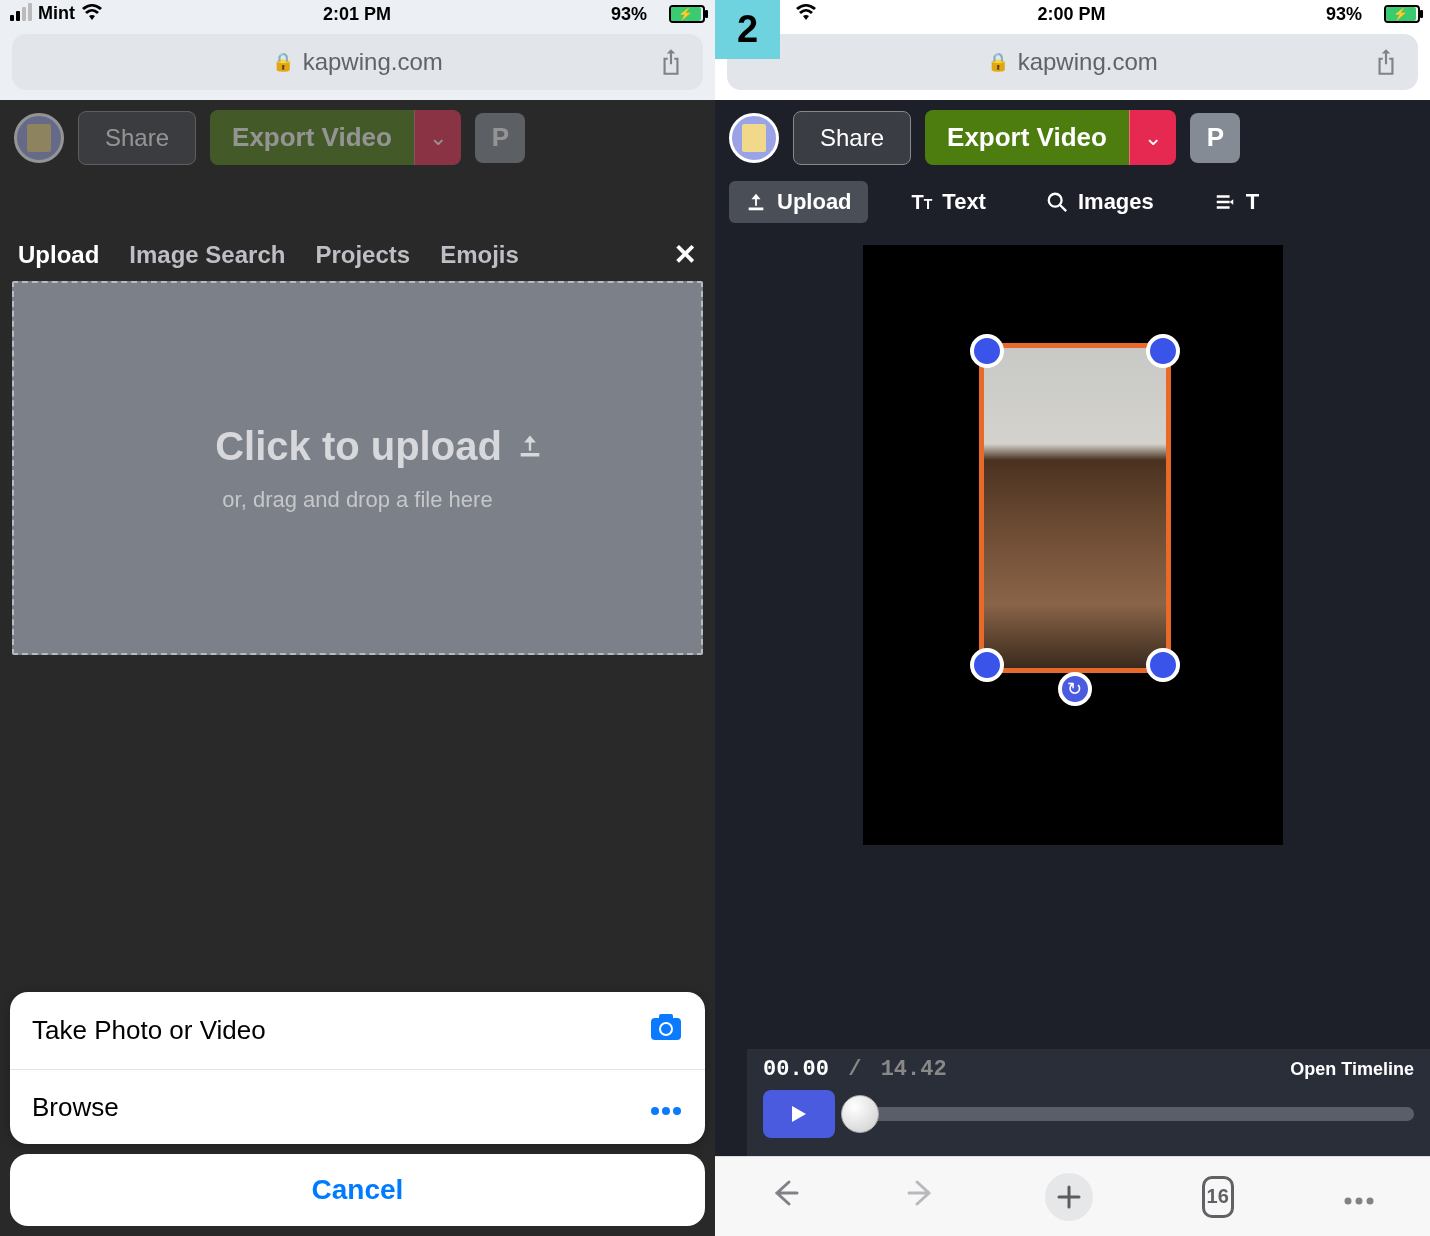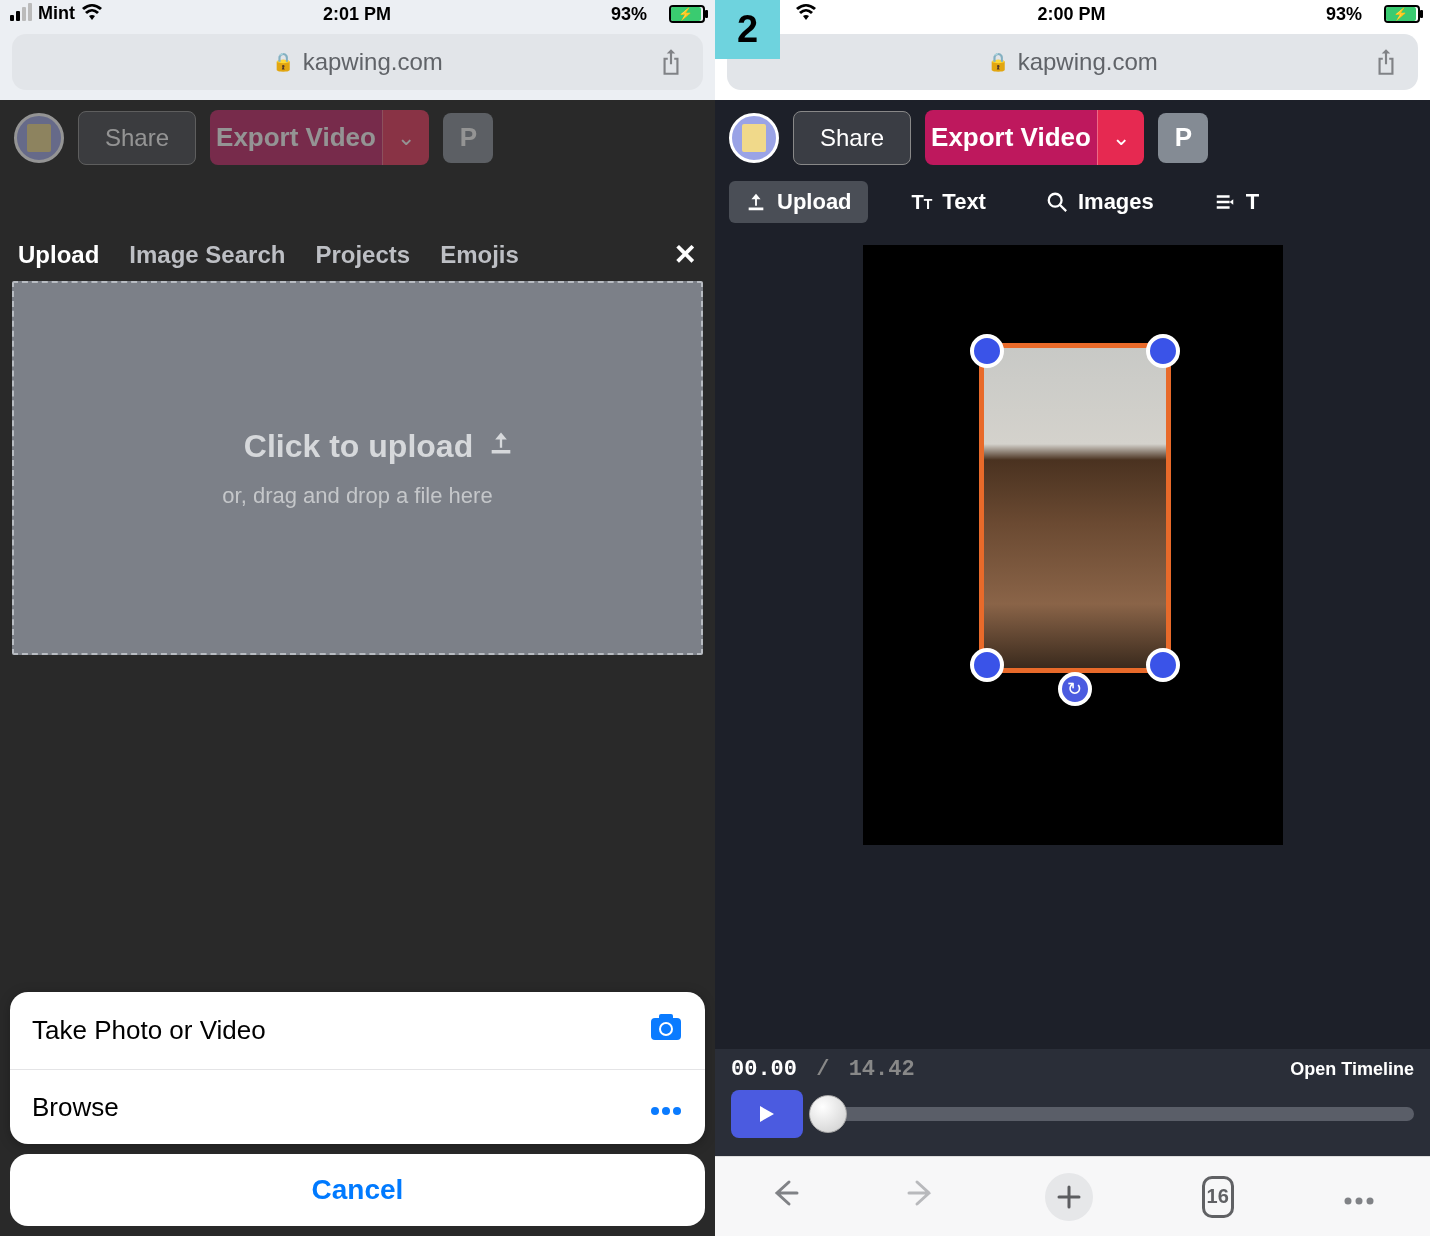--- a/index.html
+++ b/index.html
@@ -93,22 +93,22 @@
       width: 50px; height: 50px; border-radius: 50%;
       background: #9aa3e6; border: 3px solid #fff;
       display:flex; align-items:center; justify-content:center;
     }
     .avatar-inner { width: 24px; height: 28px; background:#f0d98a; border-radius:2px; }
     .btn-share {
       background: #3a3d44; color:#fff; border:1px solid #888; border-radius:8px;
       padding: 12px 26px; font-size: 24px; font-weight:400;text-align:center;
     }
     .btn-export {
-      background: #be185d; color:#fff; border-radius:8px 0 0 8px;
-      padding: 12px 6px; font-size: 26px; font-weight:700; border:none;
+      background: #4d7c0f; color:#fff; border-radius:8px 0 0 8px;
+      padding: 12px 22px; font-size: 26px; font-weight:700; border:none;
     }
     .btn-export-drop {
       background: #e62951; color:#fff; border-radius:0 8px 8px 0;
       padding: 12px 14px; font-size: 22px; border:none; border-left:1px solid rgba(255,255,255,0.3);
     }
     .btn-p {
       background: #848b94; color:#fff; border-radius:8px;
       width:50px; height:50px; font-size:26px; font-weight:600;
       display:flex; align-items:center; justify-content:center;
     }
@@ -132,21 +132,21 @@
       font-weight:600; gap: 30px; padding: 10px 6px;
     }
     .upload-tabs .active { color:#fff; }
     .upload-tabs .close { margin-left:auto; color:#fff; font-size:28px; }
     .dropzone {
       border: 2px dashed #b8bcc2; border-radius: 2px;
       background: #7c8088; height: 374px;
       display:flex; flex-direction:column; align-items:center; justify-content:center;
       color:#d6d8db;
     }
-    .dz-title { font-size: 32px; font-weight:600; display:flex; align-items:center; gap:14px;margin-left:44px; }
+    .dz-title { font-size: 40px; font-weight:600; display:flex; align-items:center; gap:14px;margin-left:44px; }
     .dz-sub { font-size: 22px; margin-top: 18px; color:#c5c7ca; }
 
     
     .sheet-wrap {
       position:absolute; bottom:0; left:0; right:0; padding: 10px; z-index:5;
     }
     .sheet {
       background:#fff; border-radius:18px; overflow:hidden;
       box-shadow: 0 2px 12px rgba(0,0,0,0.25);
     }
@@ -209,20 +209,21 @@
     }
     .h-tl{top:-14px; left:-14px;} .h-tr{top:-14px; right:-14px;}
     .h-bl{bottom:-14px; left:-14px;} .h-br{bottom:-14px; right:-14px;}
     .h-rot{bottom:-38px; left:50%; transform:translateX(-50%); background:#4b5be0;}
     .h-rot::before{content:'↻'; position:absolute; inset:0; display:flex; align-items:center; justify-content:center; color:#fff; font-size:18px;}
 
     
     .timeline {
       background:#2a2e38; padding: 8px 16px 18px; margin-top:auto;
       color:#fff;
+      margin-left:32px;
     }
     .tl-top { display:flex; align-items:center; justify-content:space-between; font-size:22px; font-weight:700; font-family: "Courier New", monospace;}
     .tl-top .open { font-family: -apple-system, sans-serif; font-weight:700; font-size:18px; }
     .tl-time .sep { color:#888; margin:0 6px; }
     .tl-time .dur { color:#888; }
     .tl-ctrl { display:flex; align-items:center; gap:12px; margin-top:8px; }
     .btn-play {
       background:#4b5be0; color:#fff; width:72px; height:48px;
       border-radius:8px; display:flex; align-items:center; justify-content:center;
       font-size:20px;

